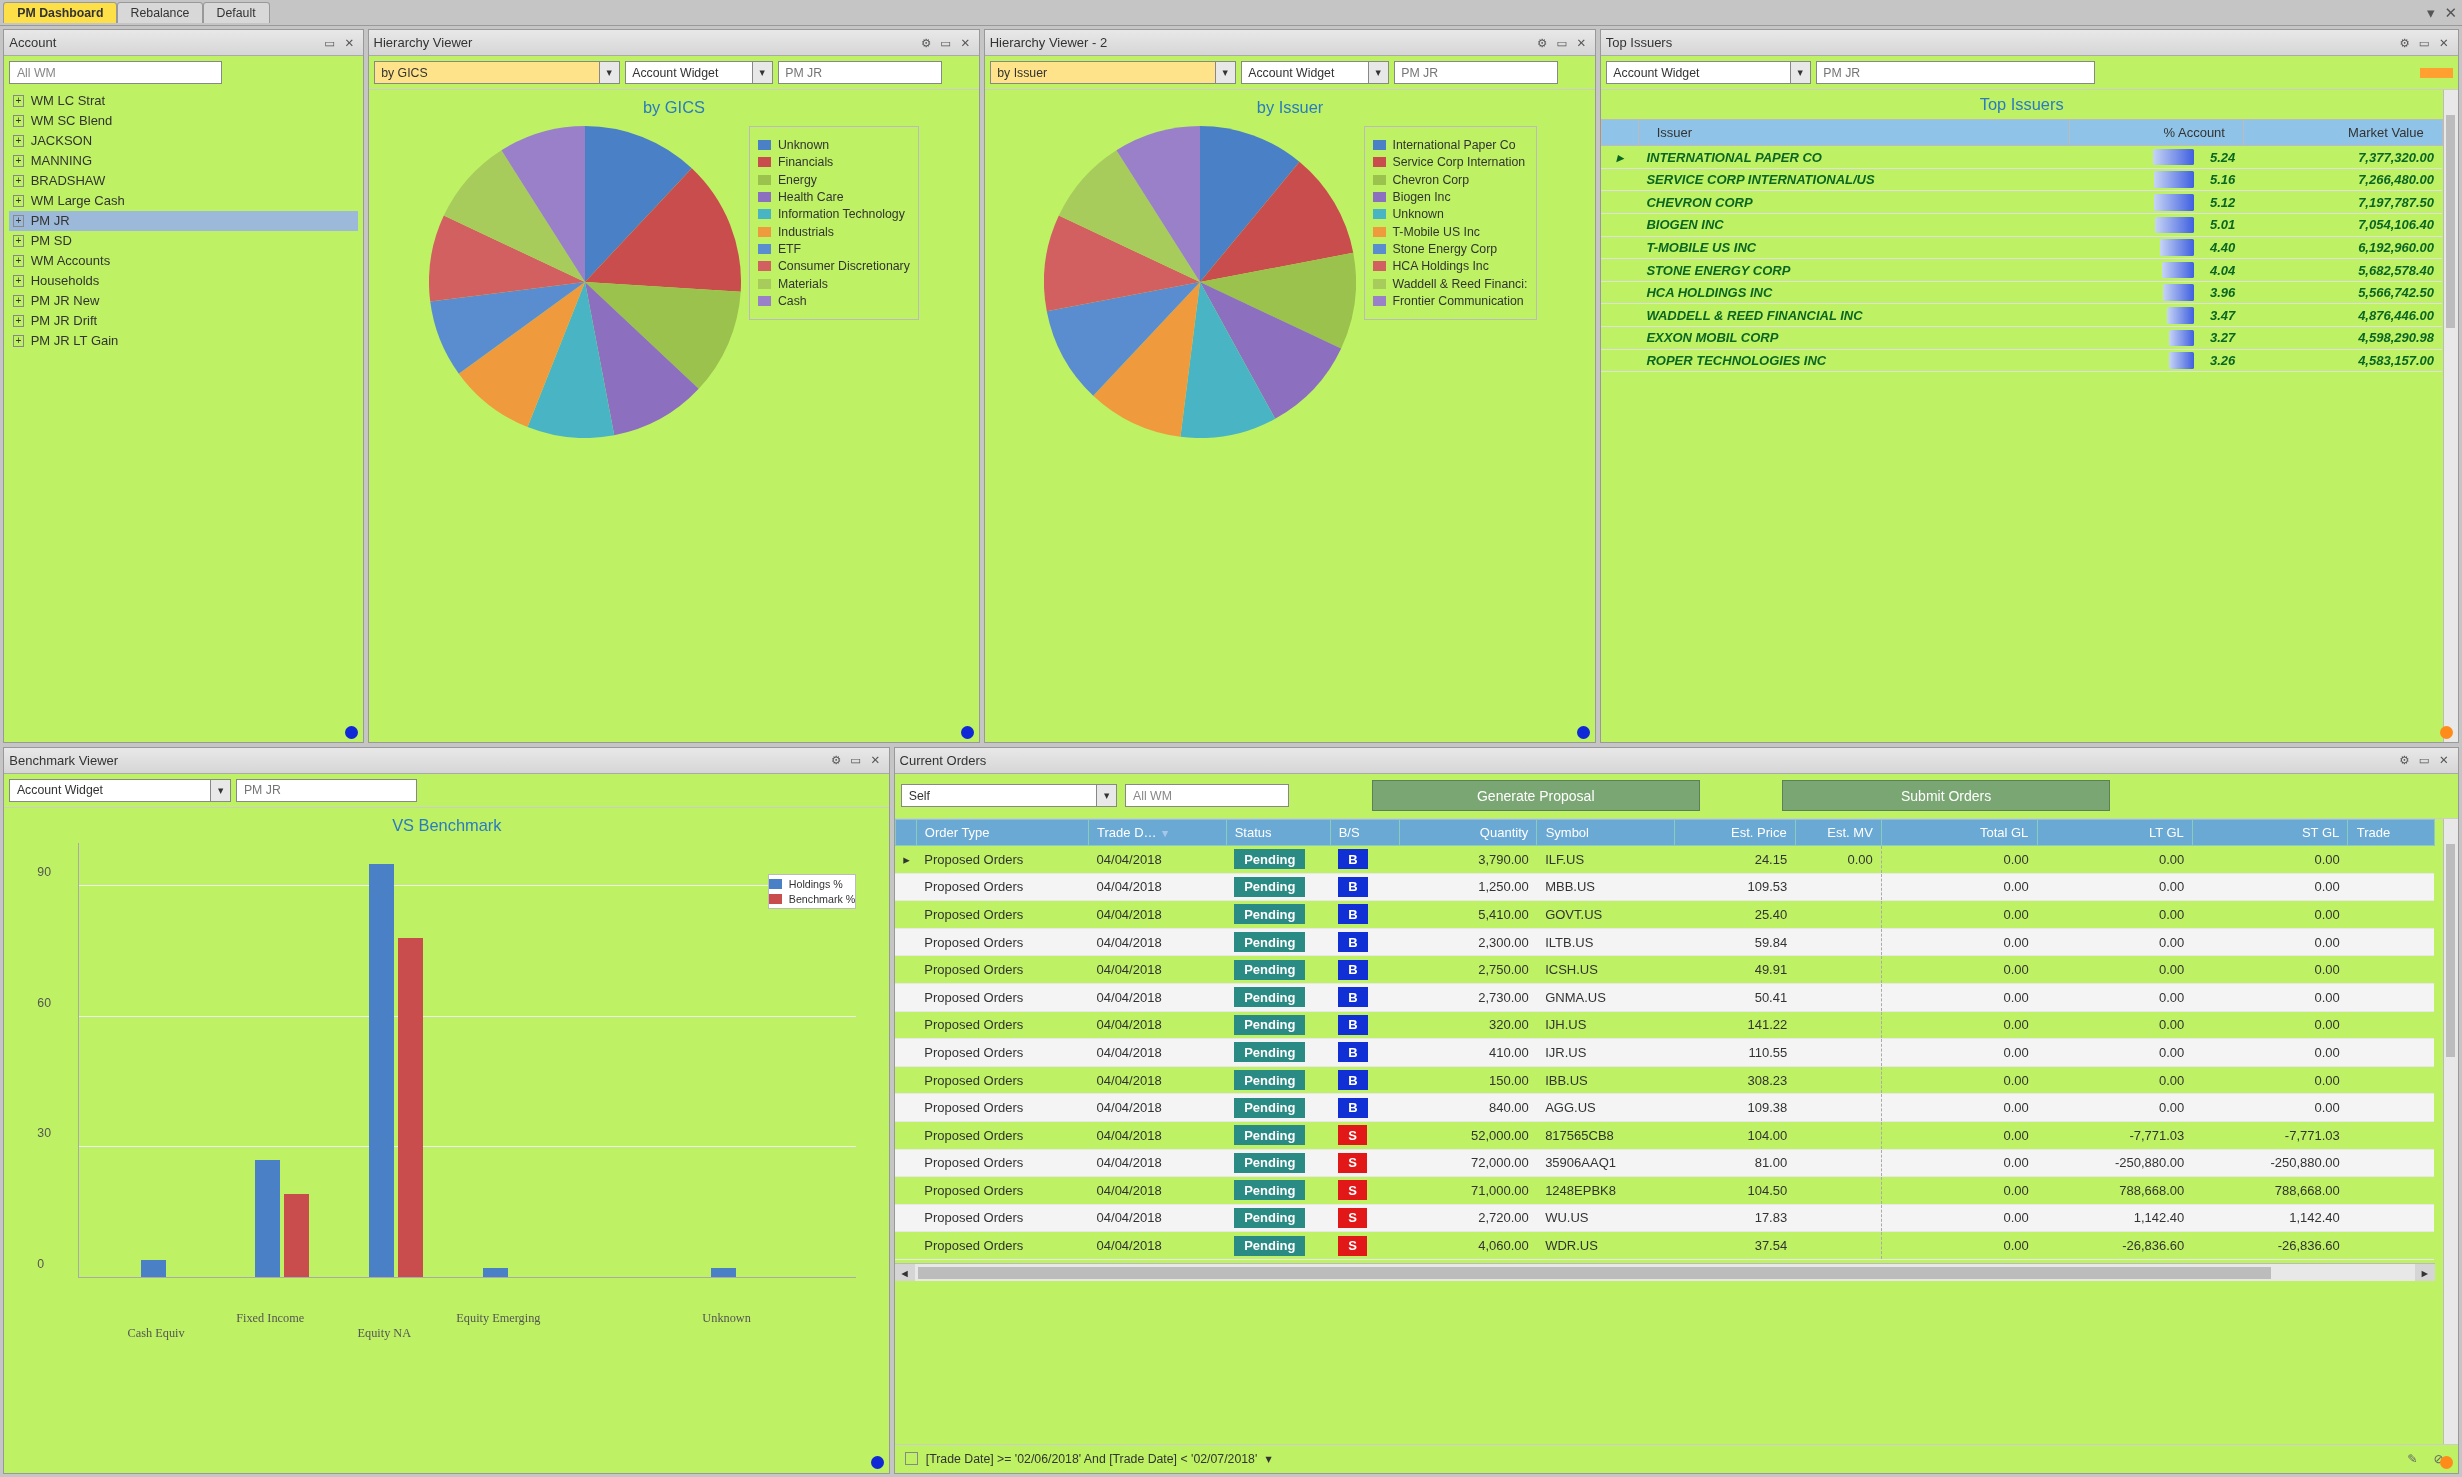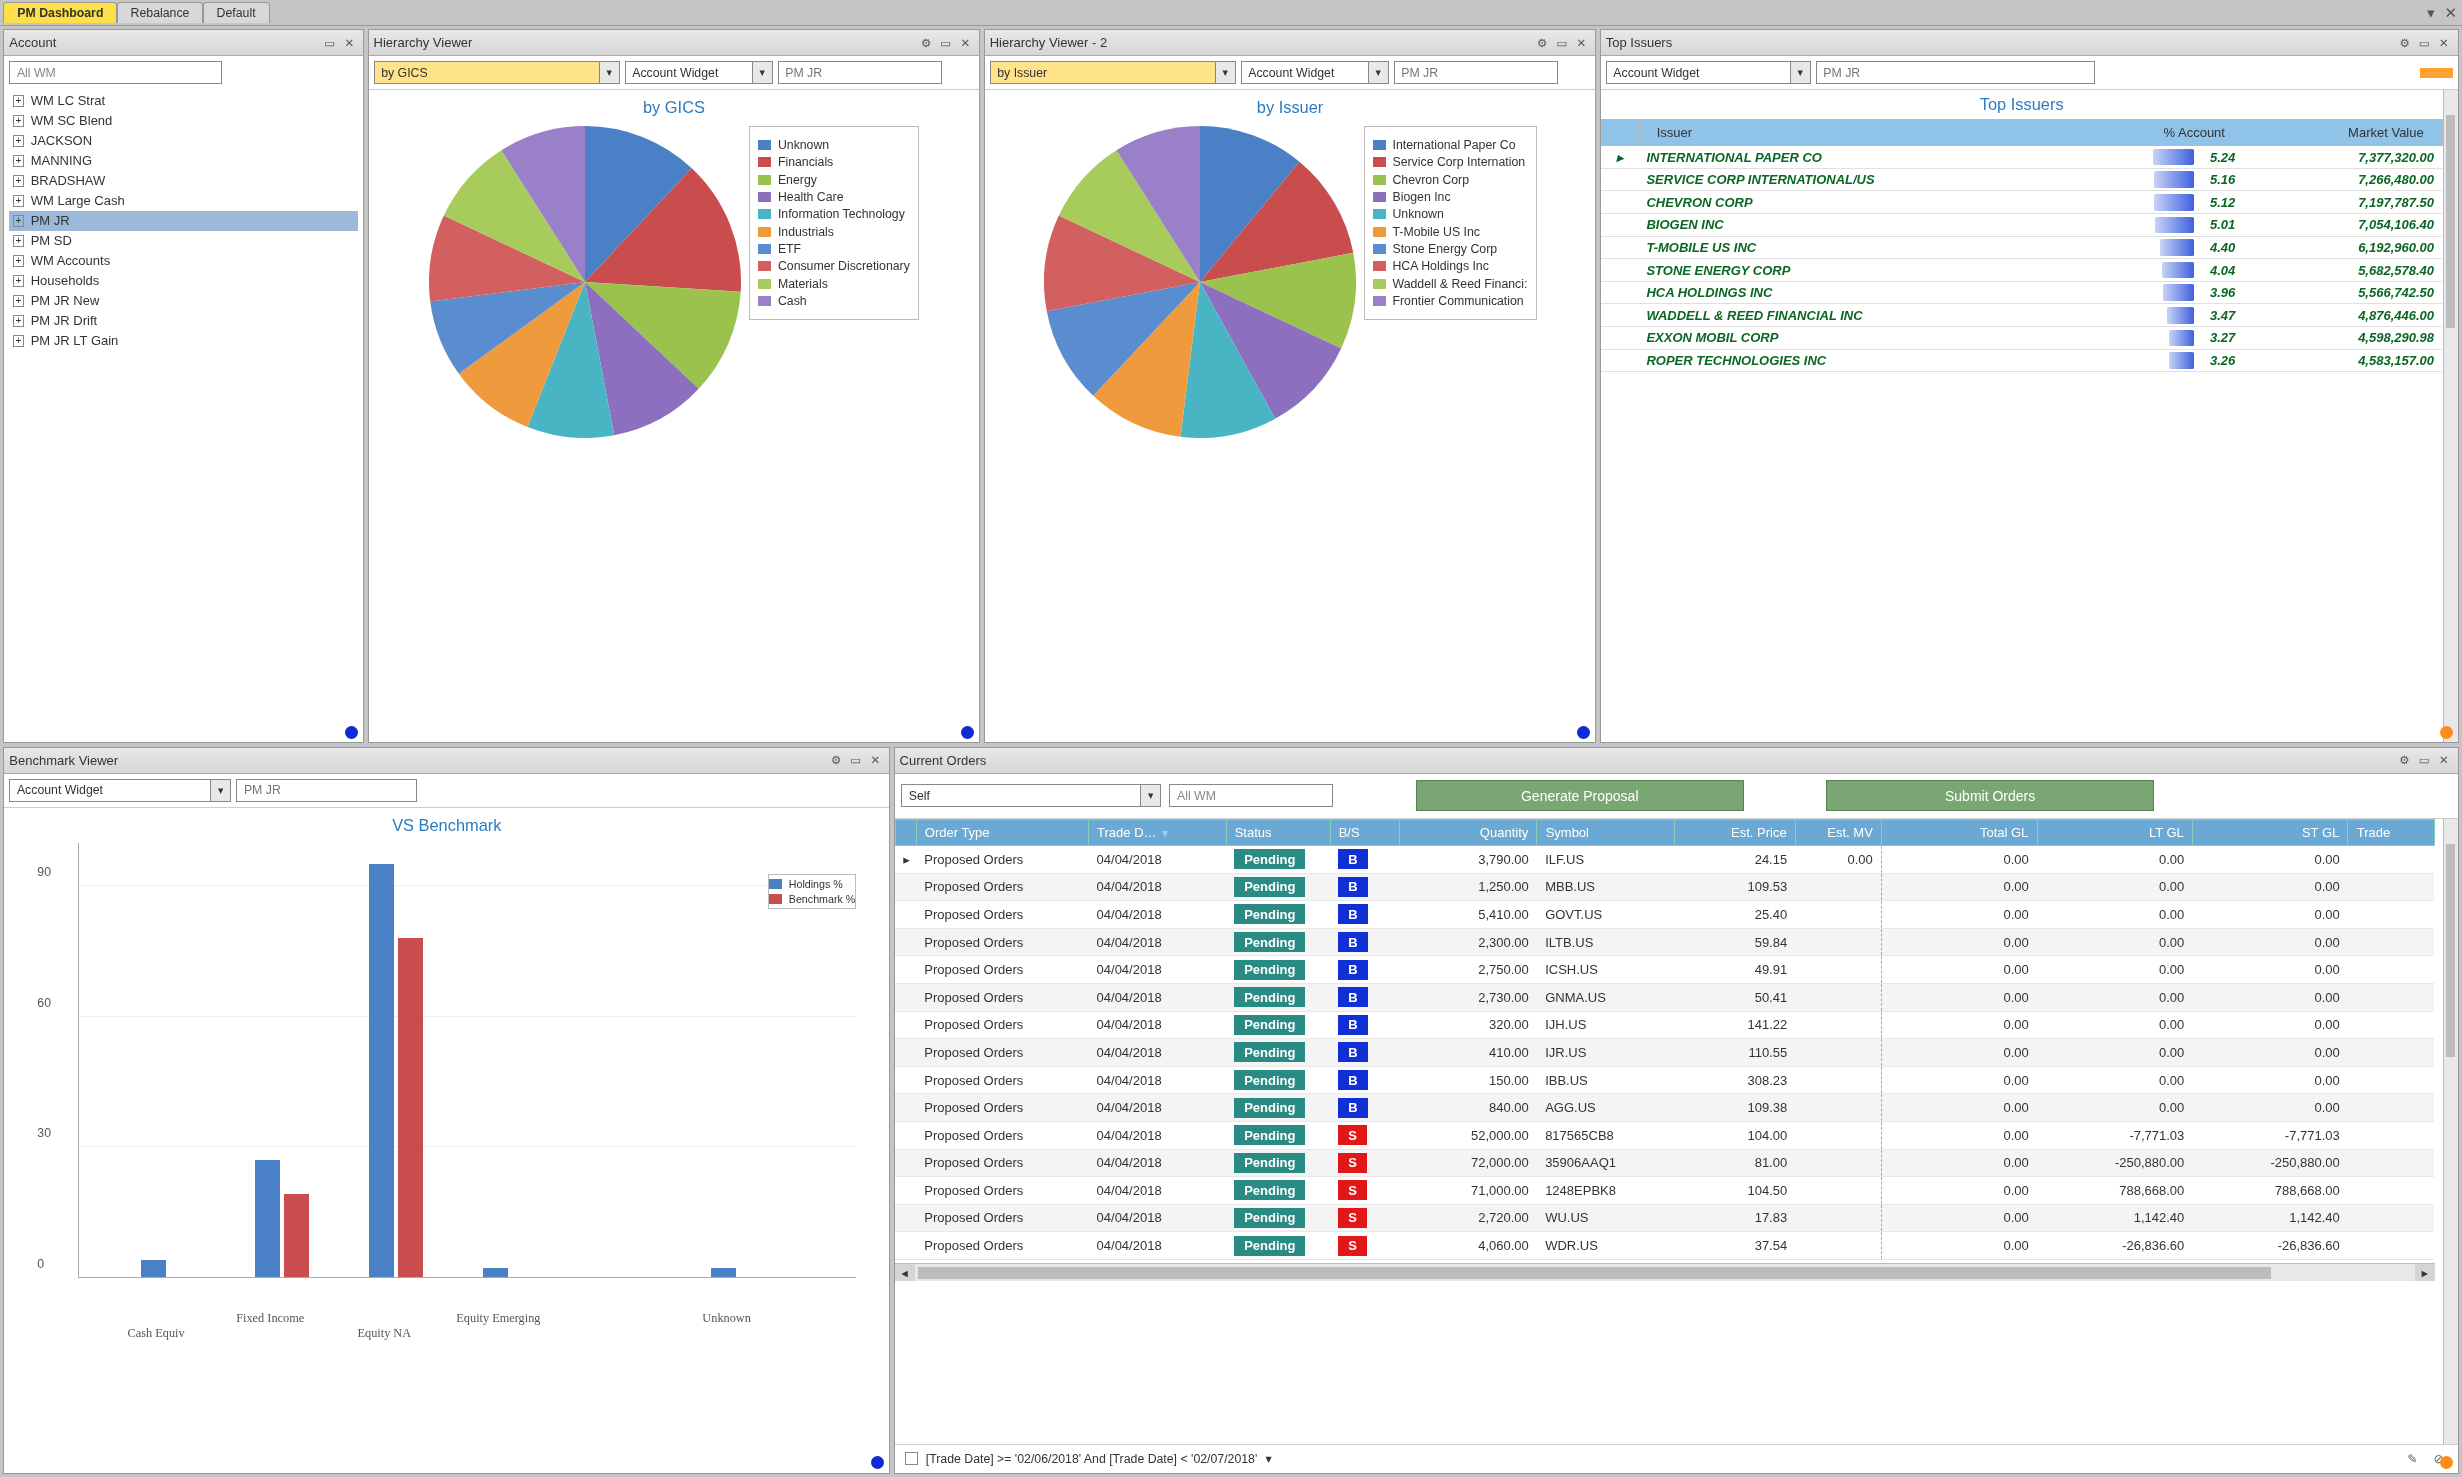--- a/index.html
+++ b/index.html
@@ -13,21 +13,21 @@
 .top-tab.active { background: #fde047; font-weight: bold; }
 .top-tabs .spacer { flex: 1; }
 .top-tabs .win-ctrl { padding: 0 5px; font-size: 15px; color: #555; cursor: pointer; }
 
 .workspace { flex: 1; display: flex; flex-direction: column; padding: 3.3px; gap: 3.3px; }
 .row { display: flex; gap: 3.3px; }
 .row.top { height: 714px; }
 .row.bottom { flex: 1; }
 
 
-.panel { background: #ffffff; border: 0.8px solid #999; display: flex; flex-direction: column; position: relative; }
+.panel { background: #bef264; border: 0.8px solid #999; display: flex; flex-direction: column; position: relative; }
 .panel-header { display: flex; align-items: center; height: 26px; background: linear-gradient(#e8e8e8,#d6d6d6); border-bottom: 0.8px solid #aaa; padding: 0 5px; font-size: 13px; }
 .panel-header .title { flex: 1; }
 .panel-header .ctrl { width: 18px; height: 18px; display: inline-flex; align-items: center; justify-content: center; font-size: 11.5px; color: #555; cursor: pointer; margin-left: 1.6px; }
 .panel-toolbar { display: flex; align-items: center; gap: 5px; padding: 5px; border-bottom: 0.8px solid #ccc; }
 .dropdown { display: inline-flex; align-items: center; border: 0.8px solid #888; height: 23px; background: #fff; }
 .dropdown.yellow { background: #ffe38a; }
 .dropdown .dd-text { padding: 0 6.6px; flex: 1; font-size: 12.3px; }
 .dropdown .dd-btn { width: 20px; border-left: 0.8px solid #888; display: flex; align-items: center; justify-content: center; background: #e8e8e8; height: 100%; }
 .textinput { border: 0.8px solid #888; height: 23px; padding: 0 6.6px; font-size: 12.3px; color: #888; }
 .panel-body { flex: 1; overflow: hidden; position: relative; }
@@ -517,21 +517,21 @@
       </div>
 
       <div class="panel" style="flex:1">
         <div class="panel-header">
           <span class="title">Current Orders</span>
           <span class="ctrl">⚙</span>
           <span class="ctrl">▭</span>
           <span class="ctrl">✕</span>
         </div>
         <div class="orders-toolbar">
-          <div class="dropdown" style="width:260px">
+          <div class="dropdown" style="width:216px">
             <span class="dd-text">Self</span>
               <span class="dd-btn">▾</span>
           </div>
           <input class="textinput" style="width: 164px;" value="All WM">
           <div style="width:66px"></div>
           <div class="green-btn">Generate Proposal</div>
           <div style="width:66px"></div>
           <div class="green-btn">Submit Orders</div>
         </div>
         <div class="panel-body" style="overflow:hidden; padding-right:23px">

